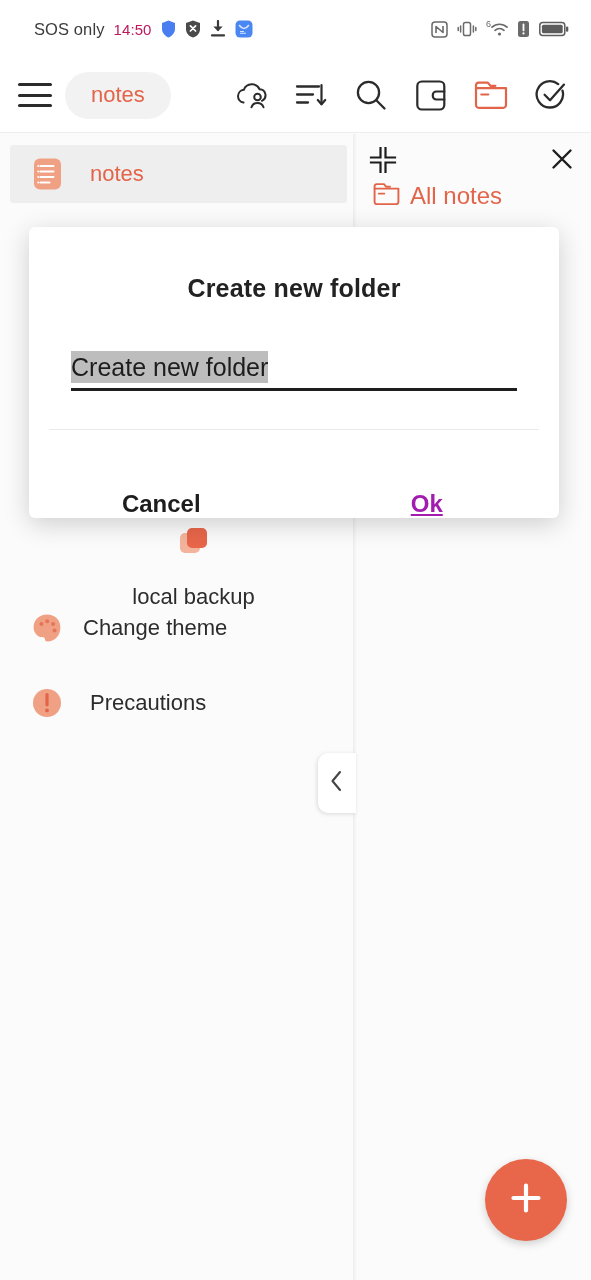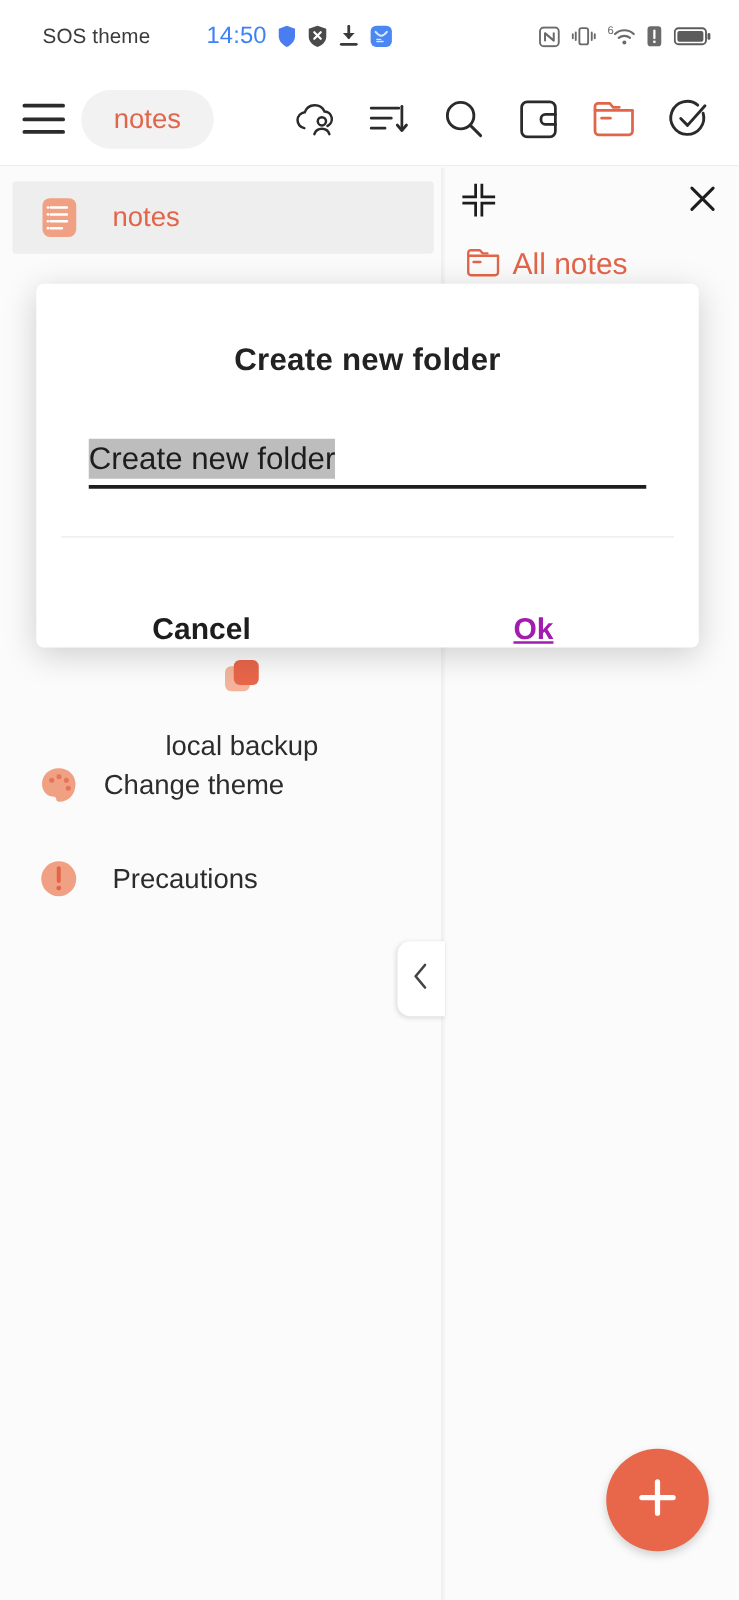--- a/index.html
+++ b/index.html
@@ -31,21 +31,21 @@
     padding: 0 22px 0 34px;
   }
   .sb-left { display: flex; align-items: center; gap: 9px; }
   .sb-right { display: flex; align-items: center; gap: 9px; }
   .sb-text {
     font-size: 16.5px;
     color: #3b3b3b;
     letter-spacing: .1px;
     white-space: nowrap;
   }
-  .sb-time { font-size: 19px; color: #3b82f6; margin-left: 36px; }
+  .sb-time { font-size: 15px; color: #be185d; }
   .sb-ico { display: block; }
 
   
   #toolbar {
     position: absolute;
     top: 58px; left: 0;
     width: 591px; height: 75px;
     background: #ffffff;
     display: flex;
     align-items: center;
@@ -129,22 +129,22 @@
     width: 28px; height: 28px; cursor: pointer;
   }
   #rp-close {
     position: absolute; top: 8px; right: 12px;
     width: 34px; height: 34px;
     display: flex; align-items: center; justify-content: center;
     font-size: 27px; color: #1d1d1d; line-height: 1;
     cursor: pointer;
   }
   #rp-allnotes {
-    position: absolute; top: 64px; left: 16px;
-    display: flex; align-items: flex-start; gap: 10px;
+    position: absolute; top: 48px; left: 16px;
+    display: flex; align-items: center; gap: 10px;
     cursor: pointer;
   }
   #rp-allnotes .rp-label {
     font-size: 24px; color: #e2654a; white-space: nowrap;
   }
 
   
   #collapse-handle {
     position: absolute;
     left: 318px; top: 753px;
@@ -222,21 +222,21 @@
   #dlg-ok { color: #a21caf; text-decoration: underline; }
   #dlg-vsep { width: 1px; background: #eaeaea; margin: 6px 0 18px 0; }
 </style>
 </head>
 <body>
 
 <div id="screen">
 
   <div id="statusbar">
     <div class="sb-left">
-      <span class="sb-text">SOS theme</span>
+      <span class="sb-text">SOS only</span>
       <span class="sb-text sb-time">14:50</span>
 
       <svg class="sb-ico" width="15" height="18" viewBox="0 0 15 18">
         <path d="M7.5 0.5 L14 3 v6 c0 4-3.3 7.2-6.5 8.5C4.3 16.2 1 13 1 9 V3 Z" fill="#4a7df0"></path>
       </svg>
 
       <svg class="sb-ico" width="16" height="18" viewBox="0 0 16 18">
         <path d="M8 0.5 L15 3 v6.2c0 4.2-3.6 7.4-7 8.3C4.6 16.6 1 13.4 1 9.2V3 Z" fill="#4a4a4a"></path>
         <path d="M5.4 5.8 L10.6 11 M10.6 5.8 L5.4 11" stroke="#ffffff" stroke-width="1.7" stroke-linecap="round"></path>
       </svg>

